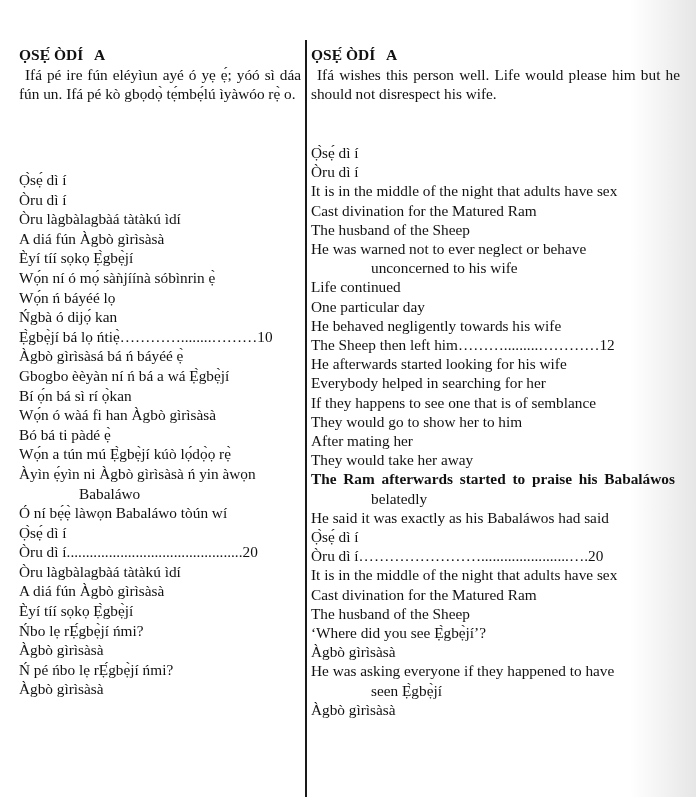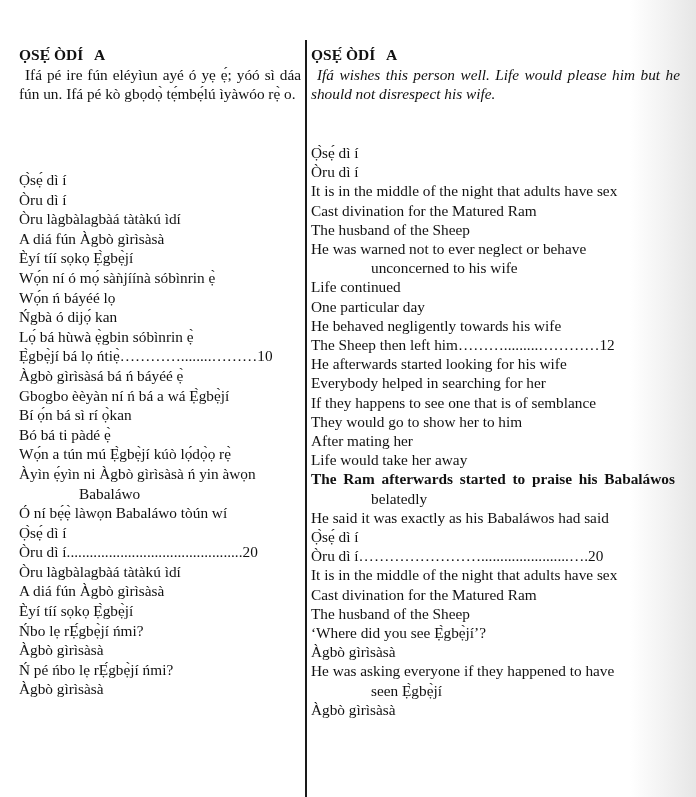--- a/index.html
+++ b/index.html
@@ -12,21 +12,21 @@
     }
     .page { position: absolute; left: 0; top: 0; width: 696px; height: 797px; }
     .divider {
       position: absolute; left: 305px; top: 40px; width: 2px; height: 757px; background: #1a1a1a;
     }
     .col { position: absolute; font-size: 15.3px; line-height: 19.4px; }
     .col-left { left: 19px; top: 45px; width: 282px; }
     .col-right { left: 311px; top: 45px; width: 370px; }
     .title { font-weight: bold; font-size: 15.5px; line-height: 20px; white-space: pre; }
     .intro { text-align: justify; text-indent: 6px; margin: 0; }
-    .intro-right { text-align: justify; text-indent: 6px; margin: 0; width: 369px; font-style: italic; }
+    .intro-right { text-align: justify; text-indent: 6px; margin: 0; width: 369px; }
     .verse { list-style: none; margin: 0; padding: 0; }
     .verse li { white-space: nowrap; }
     .verse li.wrap { white-space: normal; }
     .indent { display: block; padding-left: 60px; }
     .left-verse { position: absolute; left: 19px; top: 170px; line-height: 19.6px; font-size: 15.3px; }
     .right-verse { position: absolute; left: 311px; top: 143px; line-height: 19.2px; font-size: 15.3px; width: 372px; }
     .justify { text-align: justify; text-align-last: left; font-weight: bold; }
   </style>
 </head>
 <body>
@@ -42,25 +42,25 @@
 
   <ul class="verse left-verse">
     <li>Ọ̀sẹ́ dì í</li>
     <li>Òru dì í</li>
     <li>Òru làgbàlagbàá tàtàkú ìdí</li>
     <li>A diá fún Àgbò gìrìsàsà</li>
     <li>Èyí tíí sọkọ Ẹ̀gbẹ̀jí</li>
     <li>Wọ́n ní ó mọ́ sàǹjíínà sóbìnrin ẹ̀</li>
     <li>Wọ́n ń báyéé lọ</li>
     <li>Ńgbà ó dijọ́ kan</li>
-    <li>Lọ́ bá hùwà ẹ̀gbin sóbìnrin ẹ̀</li>
     <li>Ẹ̀gbẹ̀jí bá lọ ńtiẹ̀…………........………10</li>
     <li>Àgbò gìrìsàsá bá ń báyéé ẹ̀</li>
     <li>Gbogbo èèyàn ní ń bá a wá Ẹ̀gbẹ̀jí</li>
     <li>Bí ọ́n bá sì rí ọ̀kan</li>
+    <li>Wọ́n ó wàá fi han Àgbò gìrìsàsà</li>
     <li>Bó bá ti pàdé ẹ̀</li>
     <li>Wọ́n a tún mú Ẹ̀gbẹ̀jí kúò lọ́dọ̀ọ rẹ̀</li>
     <li>Àyìn ẹ́yìn ni Àgbò gìrìsàsà ń yin àwọn</li>
     <li>
         <span class="indent">Babaláwo</span>
       </li>
     <li>Ó ní bẹ́ẹ̀ làwọn Babaláwo tòún wí</li>
     <li>Ọ̀sẹ́ dì í</li>
     <li>Òru dì í..............................................20</li>
     <li>Òru làgbàlagbàá tàtàkú ìdí</li>
@@ -89,21 +89,21 @@
       </li>
     <li>Life continued</li>
     <li>One particular day</li>
     <li>He behaved negligently towards his wife</li>
     <li>The Sheep then left him……….........…………12</li>
     <li>He afterwards started looking for his wife</li>
     <li>Everybody helped in searching for her</li>
     <li>If they happens to see one that is of semblance</li>
     <li>They would go to show her to him</li>
     <li>After mating her</li>
-    <li>Life would take her away</li>
+    <li>They would take her away</li>
     <li class="wrap justify" style="word-spacing:3px;">The Ram afterwards started to praise his Babaláwos</li>
     <li>
         <span class="indent">belatedly</span>
       </li>
     <li>He said it was exactly as his Babaláwos had said</li>
     <li>Ọ̀sẹ́ dì í</li>
     <li>Òru dì í…………………….......................….20</li>
     <li>It is in the middle of the night that adults have sex</li>
     <li>Cast divination for the Matured Ram</li>
     <li>The husband of the Sheep</li>

